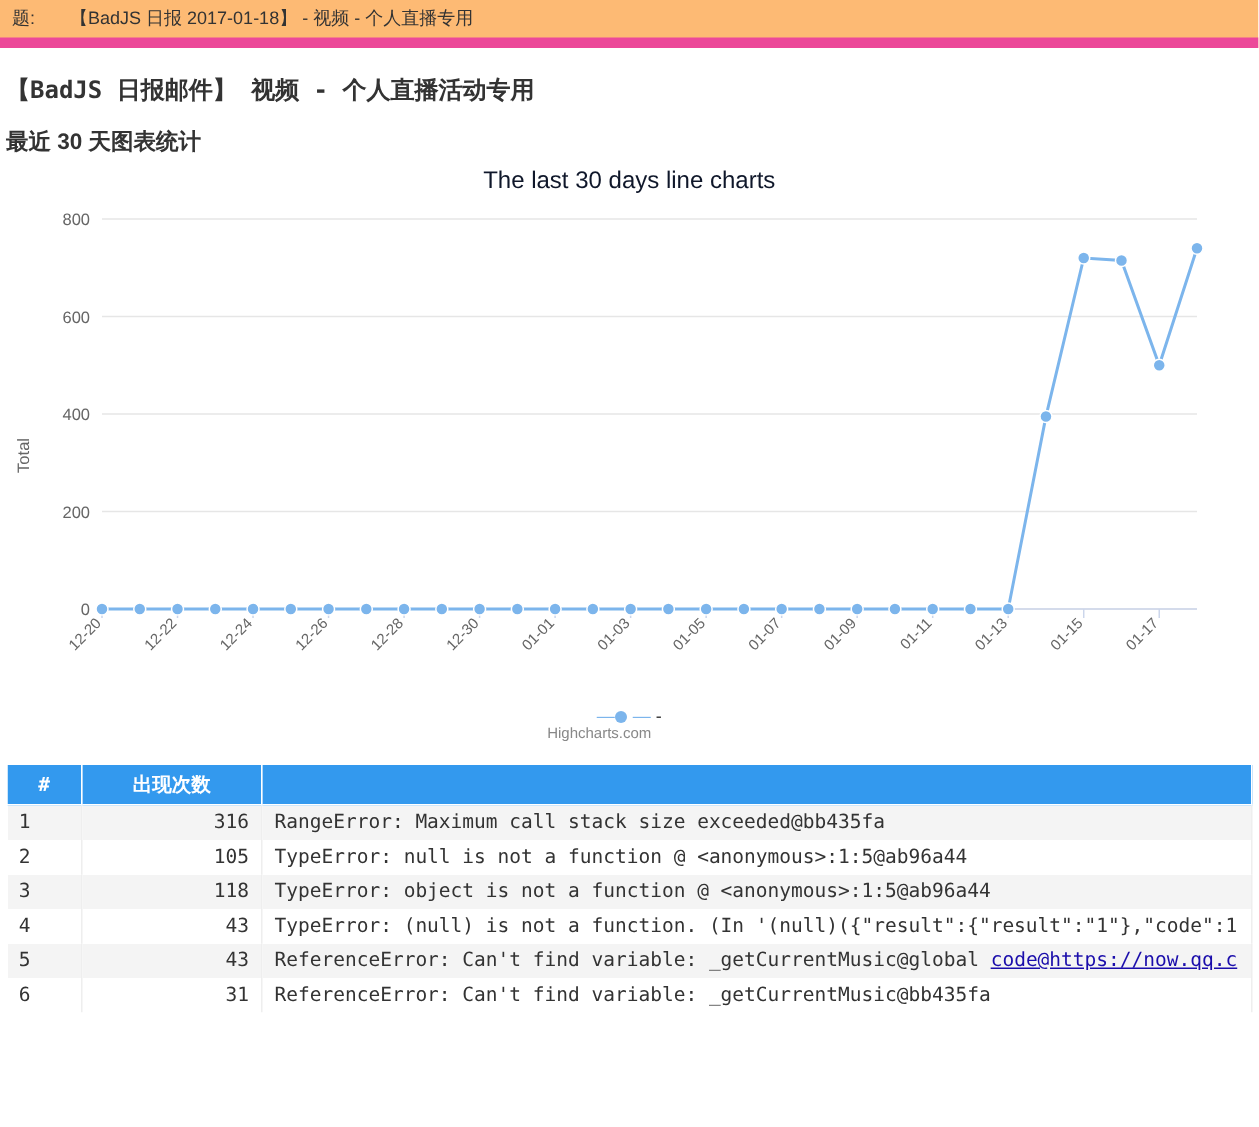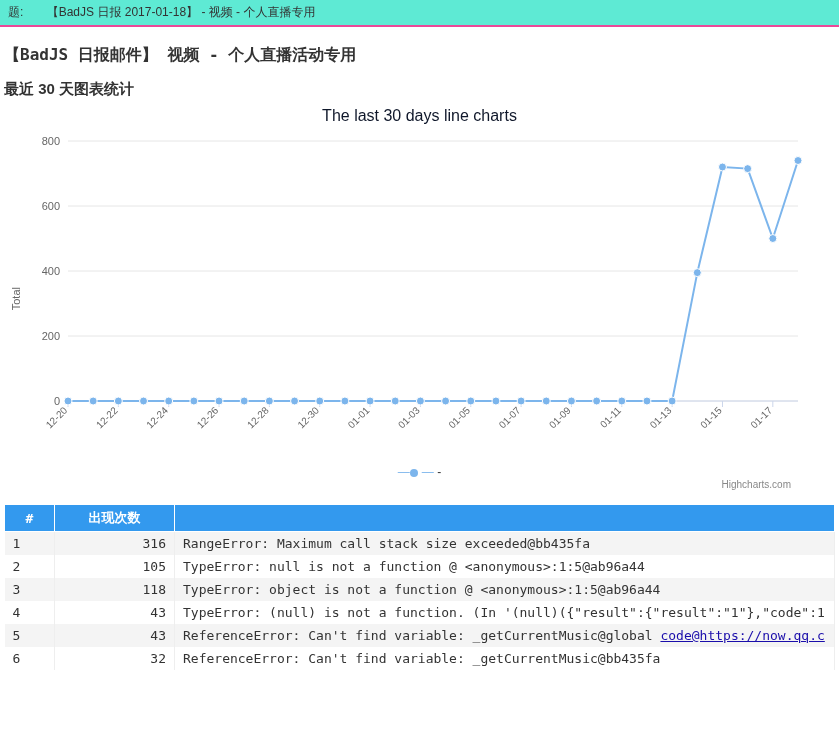--- a/index.html
+++ b/index.html
@@ -1,30 +1,30 @@
 <!DOCTYPE html>
 <html><head>
 <meta charset="utf-8">
 <style>
 * { box-sizing: border-box; margin: 0; padding: 0; }
 body { font-family: "Microsoft YaHei", Arial, sans-serif; font-size: 13px; color: #333; background: #fff; width: 839px; overflow: hidden; }
-.titlebar { background: #5eead4; border-bottom: 2px solid #ec4899; padding: 4px 8px; font-size: 12px; color: #333; }
+.titlebar { background: #fdba74; border-bottom: 7px solid #ec4899; padding: 4px 8px; font-size: 12px; color: #333; }
 .titlebar .lbl { color: #333; margin-right: 20px; }
 .content { padding: 0 4px; }
 h2.subject { font-family: monospace, "Microsoft YaHei"; font-weight: bold; font-size: 16px; margin: 18px 0 14px 0; }
 .loglink { color: #1a0dab; text-decoration: underline; font-family: monospace, "Microsoft YaHei"; font-size: 13px; cursor: pointer; margin-bottom: 16px; display: inline-block; }
 h3.section { font-weight: bold; font-size: 15px; margin: 10px 0 8px 0; font-family: "Microsoft YaHei", sans-serif; }
 .chart-wrap { margin: 6px 4px 8px 4px; position: relative; }
 .chart-title { text-align: center; color: #0f172a; font-size: 16px; font-family: "Lucida Grande","Lucida Sans Unicode",Arial,sans-serif; margin: 4px 0 6px 0; }
 svg { display: block; }
 .ytitle { writing-mode: vertical-rl; transform: rotate(180deg); position: absolute; left: 2px; top: 180px; color: #666; font-size: 11px; font-family: Arial, sans-serif; }
 .legend { text-align: center; color: #333; font-size: 12px; margin-top: 4px; }
 .legend .dot { display:inline-block; width:8px; height:8px; background:#7cb5ec; border-radius:50%; vertical-align:middle; margin-right:4px; }
 .legend .dash { color:#7cb5ec; }
-.credit { text-align: right; color: #888; font-size: 10px; font-family: Arial,sans-serif; margin-right: 40px; }
+.credit { text-align: center; color: #888; font-size: 10px; font-family: Arial,sans-serif; margin-right: 40px; }
 table.err { width: 100%; border-collapse: collapse; font-family: monospace, "Microsoft YaHei"; font-size: 13px; margin-top: 14px; table-layout: fixed; }
 table.err th { background: #3399ee; color: #fff; font-weight: bold; padding: 4px 6px; text-align: center; border: 1px solid #fff; }
 table.err th:first-child { width: 50px; }
 table.err th:nth-child(2) { width: 120px; }
 table.err td { padding: 4px 8px; border-right: 1px solid #eee; white-space: nowrap; overflow: hidden; }
 table.err tbody tr:nth-child(odd) { background: #f4f4f4; }
 table.err tbody tr:nth-child(even) { background: #fff; }
 table.err td.idx { text-align: left; }
 table.err td.cnt { text-align: right; }
 a.inline { color: #1a0dab; text-decoration: underline; }
@@ -156,18 +156,18 @@
           <td class="cnt">43</td>
           <td>TypeError: (null) is not a function. (In '(null)({"result":{"result":"1"},"code":1</td>
         </tr>
         <tr>
           <td class="idx">5</td>
           <td class="cnt">43</td>
           <td>ReferenceError: Can't find variable: _getCurrentMusic@global <a class="inline">code@https://now.qq.c</a></td>
         </tr>
         <tr>
           <td class="idx">6</td>
-          <td class="cnt">32</td>
+          <td class="cnt">31</td>
           <td>ReferenceError: Can't find variable: _getCurrentMusic@bb435fa</td>
         </tr>
       </tbody>
   </table>
 </div>
 
 </body></html>

